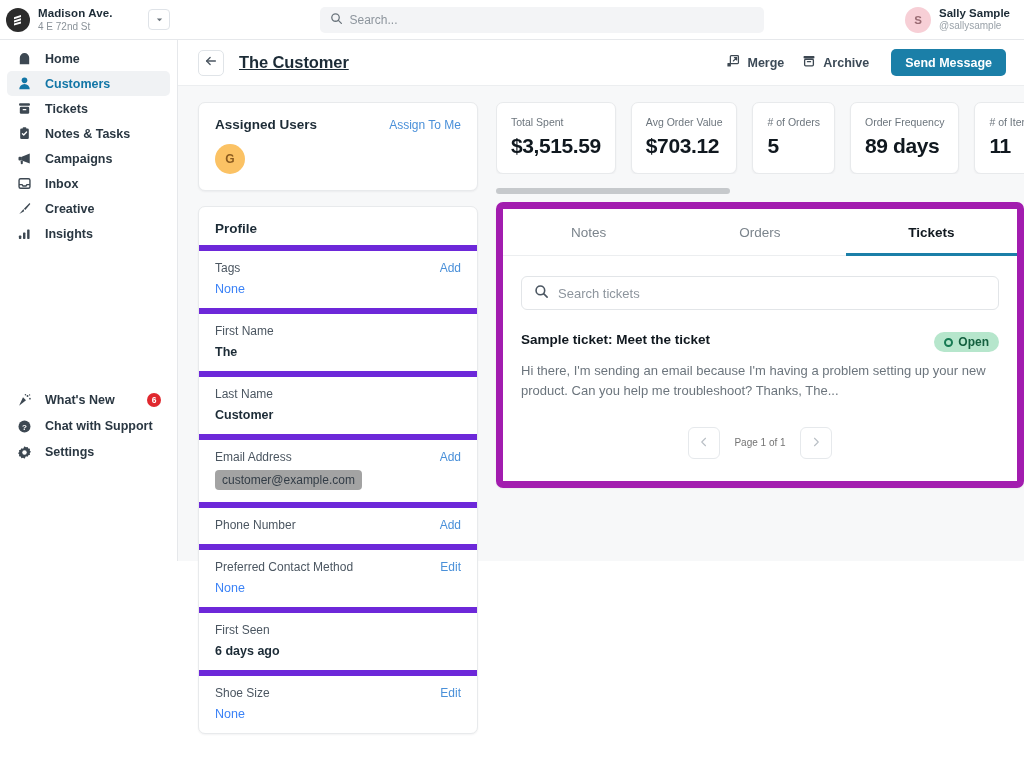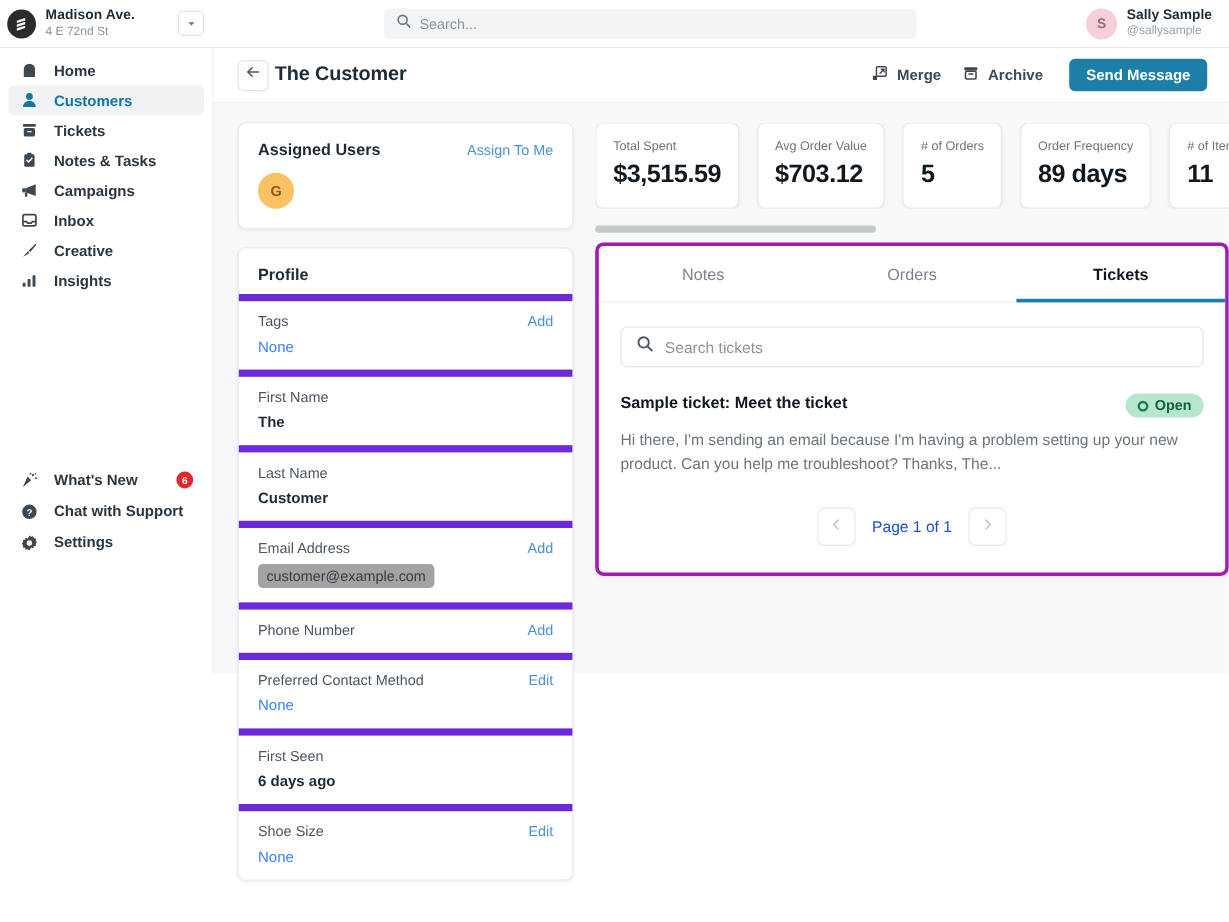--- a/index.html
+++ b/index.html
@@ -89,21 +89,21 @@
   .page-head {
     height: 46px; flex: 0 0 46px; background: #fff;
     display: flex; align-items: center; padding: 0 18px 0 20px;
     border-bottom: 1px solid #eceef0;
   }
   .back-btn {
     width: 26px; height: 26px; border: 1px solid #e0e4e8; border-radius: 5px;
     background: #fff; display: flex; align-items: center; justify-content: center;
     cursor: pointer; flex: 0 0 26px;
   }
-  .page-title { font-size: 16.5px; font-weight: 700; margin-left: 5px; color: #1c2b36; letter-spacing: -.1px; }
+  .page-title { font-size: 16.5px; font-weight: 700; margin-left: 15px; color: #1c2b36; letter-spacing: -.1px; text-decoration: underline; }
   .head-actions { margin-left: auto; display: flex; align-items: center; gap: 18px; }
   .head-link {
     display: flex; align-items: center; gap: 7px;
     font-size: 12.5px; font-weight: 600; color: #3c4a57; cursor: pointer;
   }
   .btn-primary {
     background: #1b7fa8; color: #fff; border: none; border-radius: 5px;
     height: 27px; padding: 0 14px; font-size: 12.5px; font-weight: 700;
     font-family: inherit; cursor: pointer; margin-left: 4px;
   }
@@ -152,21 +152,21 @@
   .stat-label { font-size: 10.5px; color: #6c757d; white-space: nowrap; }
   .stat-value { font-size: 21px; font-weight: 700; margin-top: 6px; color: #10181f; letter-spacing: -.4px; white-space: nowrap; }
 
   .scrollbar-track { height: 6px; margin-bottom: 8px; position: relative; }
   .scrollbar-thumb {
     position: absolute; left: 0; top: 0; height: 6px; width: 234px;
     background: #c6c9cc; border-radius: 3px; cursor: pointer;
   }
 
   
-  .panel { background: #fff; border: 3px solid #a21caf; border-radius: 7px; box-shadow: 0 1px 2px rgba(16,24,32,.05); }
+  .panel { background: #fff; border: 7px solid #a21caf; border-radius: 7px; box-shadow: 0 1px 2px rgba(16,24,32,.05); }
   .tabs { display: flex; border-bottom: 1px solid #eceef0; }
   .tab {
     flex: 1; text-align: center; padding: 16px 0 13px;
     font-size: 13.5px; color: #7b848c; cursor: pointer;
     border-bottom: 3px solid transparent; margin-bottom: -1px;
   }
   .tab.active { color: #10181f; font-weight: 700; border-bottom-color: #1b7fa8; }
 
   .panel-body { padding: 20px 18px 22px; }
   .ticket-search {
@@ -196,21 +196,21 @@
     margin-top: 9px; font-size: 13px; line-height: 1.52;
     color: #6c757d; max-width: 470px;
   }
 
   .pager { display: flex; align-items: center; justify-content: center; gap: 14px; margin-top: 26px; }
   .pager-btn {
     width: 32px; height: 32px; border: 1px solid #e6e9ec; border-radius: 6px;
     background: #fff; display: flex; align-items: center; justify-content: center;
     cursor: pointer; color: #b9bfc5;
   }
-  .pager-text { font-size: 13px; color: #1d4ed8; }
+  .pager-text { font-size: 10px; color: #737373; }
 </style>
 </head>
 <body>
 
 <div class="app">
 
   <div class="topbar">
     <div class="brand">
       <div class="brand-logo">
         <svg width="16" height="16" viewBox="0 0 16 16">

